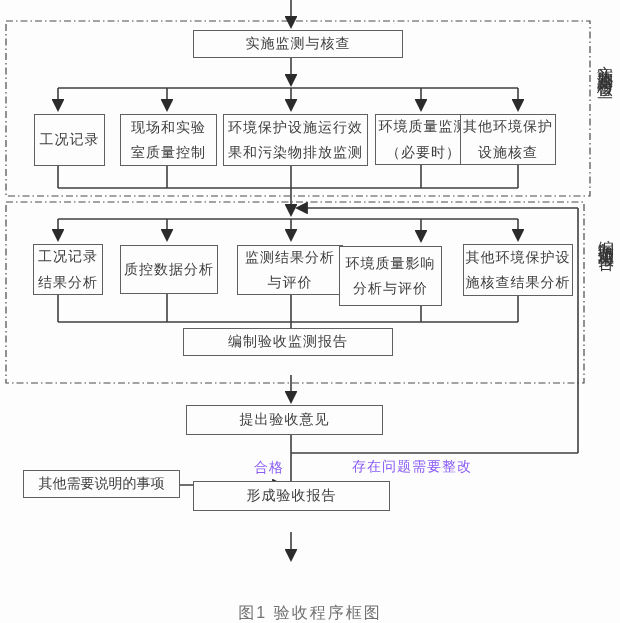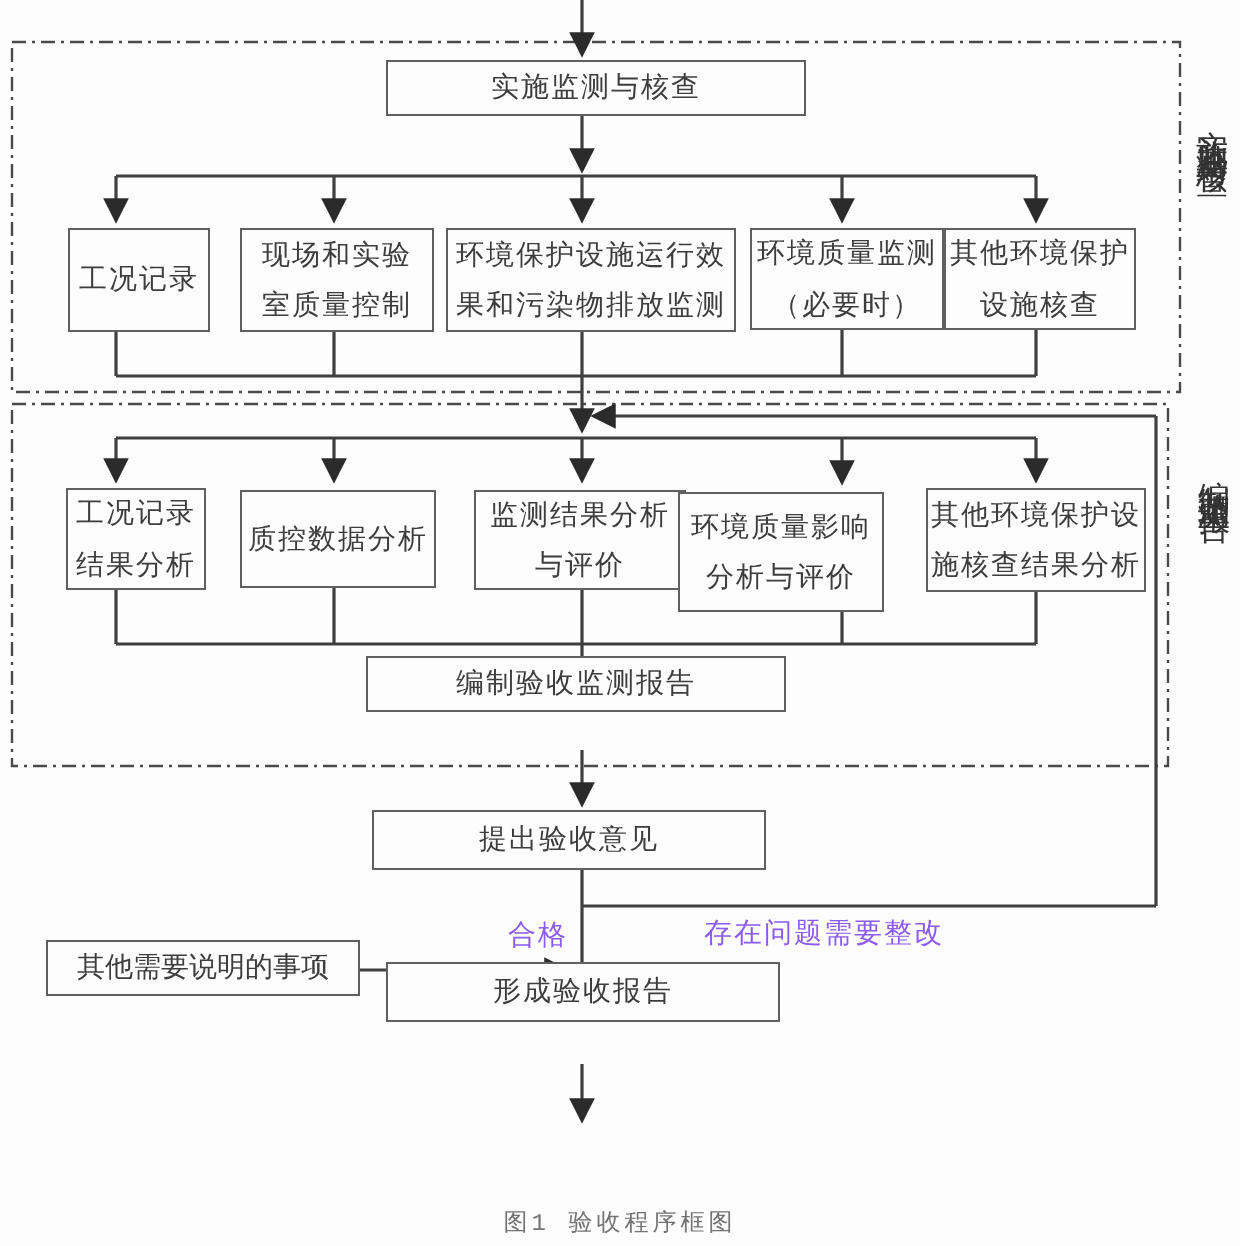--- a/index.html
+++ b/index.html
@@ -20,22 +20,22 @@
   }
   .edge-label{
     position:absolute;font-size:14px;letter-spacing:1px;color:#8b5cf6;z-index:2;
   }
   .side-label{
     position:absolute;writing-mode:vertical-rl;text-orientation:upright;
     font-size:16px;letter-spacing:3px;color:#333;z-index:2;
   }
   .caption{
     position:absolute;left:0;top:603px;width:620px;text-align:center;
-    font-family:Liberation Mono, monospace;
-    font-size:12px;letter-spacing:2px;color:#737373;z-index:2;
+    font-family:Liberation Sans, sans-serif;
+    font-size:16px;letter-spacing:2px;color:#737373;z-index:2;
   }
 </style>
 </head>
 <body>
 
 <div id="stage">
 
   <svg class="layer" width="620" height="623" viewBox="0 0 620 623">
     <defs>
       <marker id="arr" viewBox="0 0 10 10" refX="8.5" refY="5" markerWidth="8" markerHeight="8" orient="auto-start-reverse">
@@ -99,21 +99,21 @@
   </svg>
 
   <div class="node" style="left:193px;top:30px;width:210px;height:28px">实施监测与核查</div>
   <div class="node" style="left:34px;top:114px;width:71px;height:52px">工况记录</div>
   <div class="node" style="left:120px;top:114px;width:97px;height:52px">现场和实验
 室质量控制</div>
   <div class="node" style="left:223px;top:114px;width:145px;height:52px">环境保护设施运行效
 果和污染物排放监测</div>
   <div class="node" style="left:375px;top:114px;width:97px;height:51px">环境质量监测
 （必要时）</div>
-  <div class="node" style="left:472px;top:114px;width:96px;height:51px">其他环境保护
+  <div class="node" style="left:460px;top:114px;width:96px;height:51px">其他环境保护
 设施核查</div>
 
   <div class="node" style="left:33px;top:244px;width:70px;height:51px">工况记录
 结果分析</div>
   <div class="node" style="left:237px;top:245px;width:106px;height:50px">监测结果分析
 与评价</div>
   <div class="node" style="left:120px;top:245px;width:98px;height:49px">质控数据分析</div>
   <div class="node" style="left:339px;top:246px;width:103px;height:60px">环境质量影响
 分析与评价</div>
   <div class="node" style="left:463px;top:244px;width:110px;height:52px">其他环境保护设

